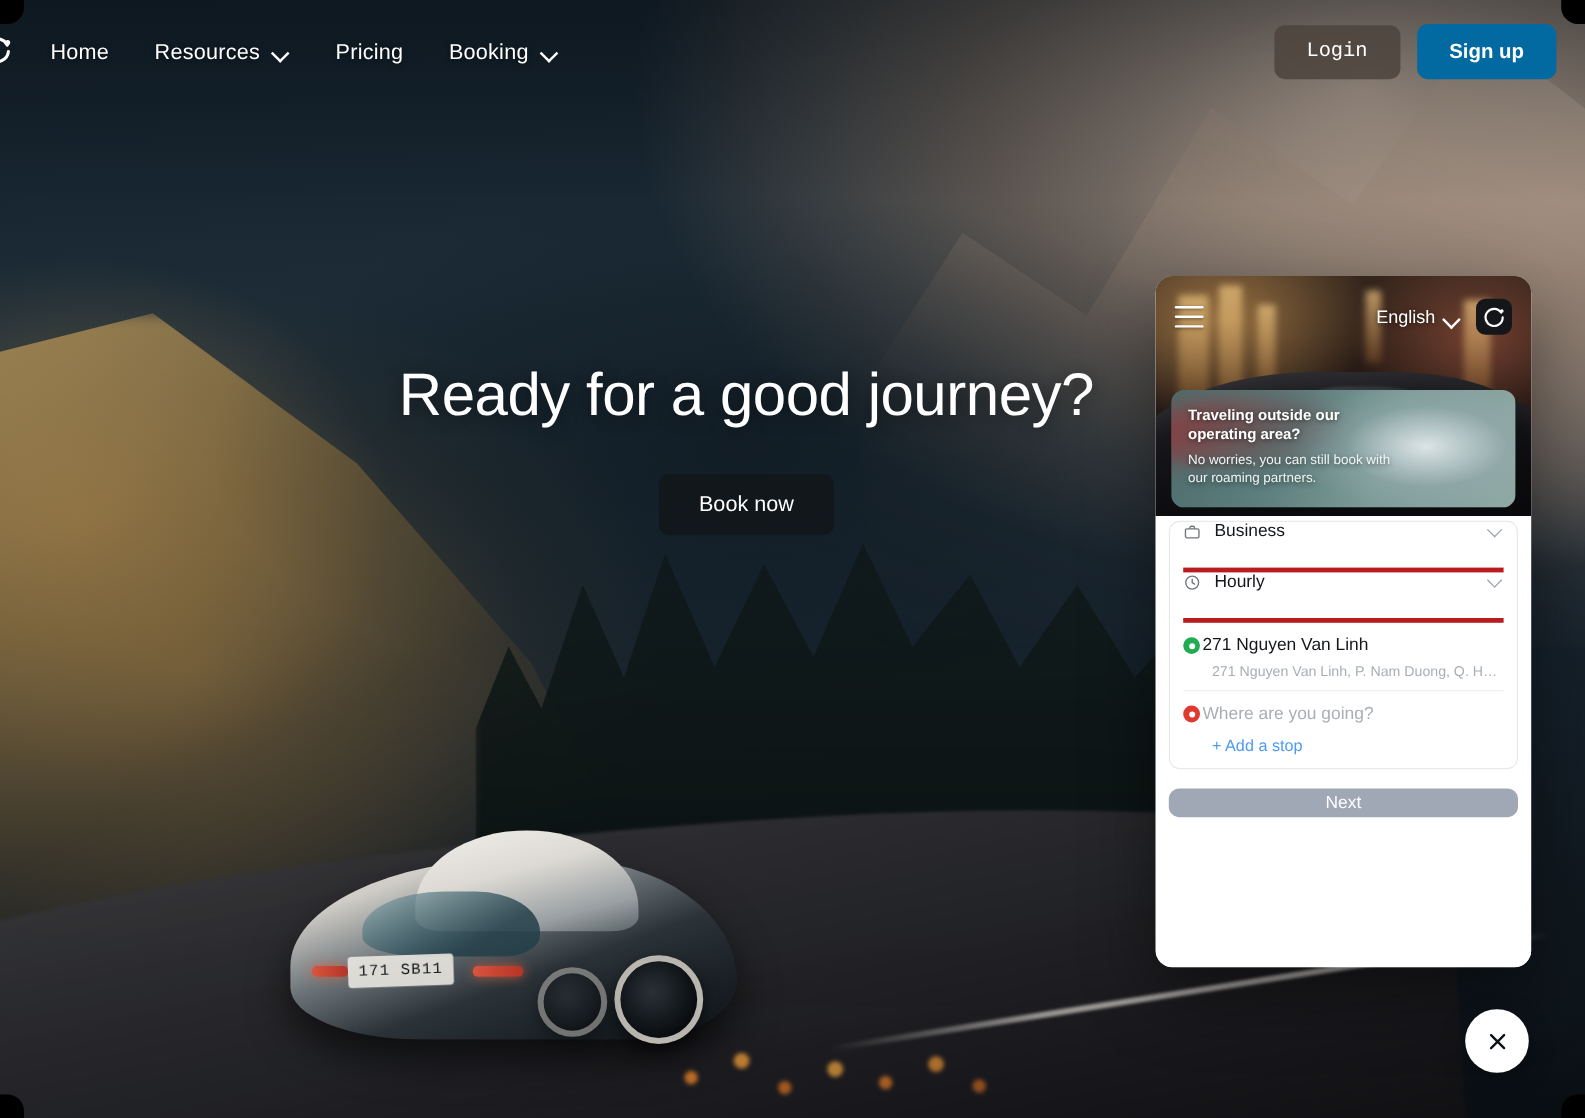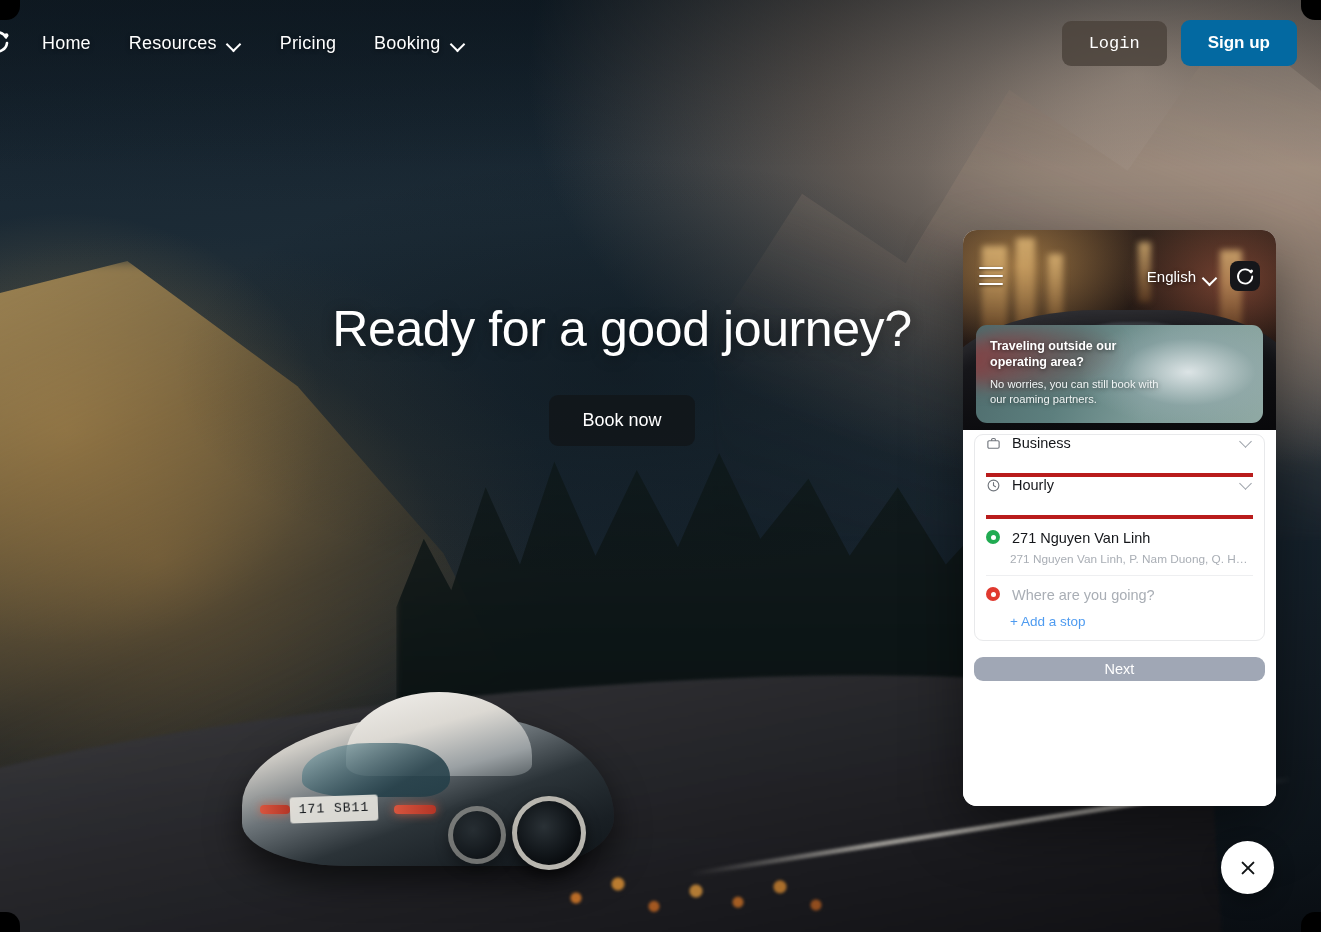--- a/index.html
+++ b/index.html
@@ -326,21 +326,21 @@
     position: absolute;
     left: 32%; top: 46%;
     width: 46%; height: 22%;
     background: linear-gradient(170deg, rgba(120,130,140,.32), rgba(20,22,26,.55));
     border-radius: 42% 42% 8% 8% / 80% 80% 18% 18%;
     filter: blur(.8px);
   }
 
   .wh-topbar {
     position: absolute;
-    left: 0; right: 0; top: 12px;
+    left: 0; right: 0; top: 0;
     height: 68px;
     display: flex;
     align-items: center;
     padding: 0 16px;
     z-index: 3;
   }
   .hamburger {
     width: 24px; height: 18px;
     display: flex; flex-direction: column; justify-content: space-between;
     cursor: pointer;
@@ -445,21 +445,21 @@
     transform: rotate(45deg);
   }
   .datetime {
     font-size: 14px;
     color: #4e9bf0;
     padding: 9px 0 12px 26px;
     border-bottom: 1px solid #eeeff1;
     cursor: pointer;
   }
   .addr-block { padding: 11px 0 9px 0; border-bottom: 1px solid #eeeff1; }
-  .addr-line { display: flex; gap: 12px; }
+  .addr-line { display: flex; align-items: center; gap: 2px; }
   .dot {
     width: 14px; height: 14px; border-radius: 50%;
     flex: 0 0 auto;
     display: flex; align-items: center; justify-content: center;
   }
   .dot.green { background: #21ab52; }
   .dot.red { background: #e0392f; }
   .dot i { width: 5px; height: 5px; border-radius: 50%; background: #fff; display: block; }
   .addr-main { font-size: 14.5px; color: #14161a; }
   .addr-sub {

